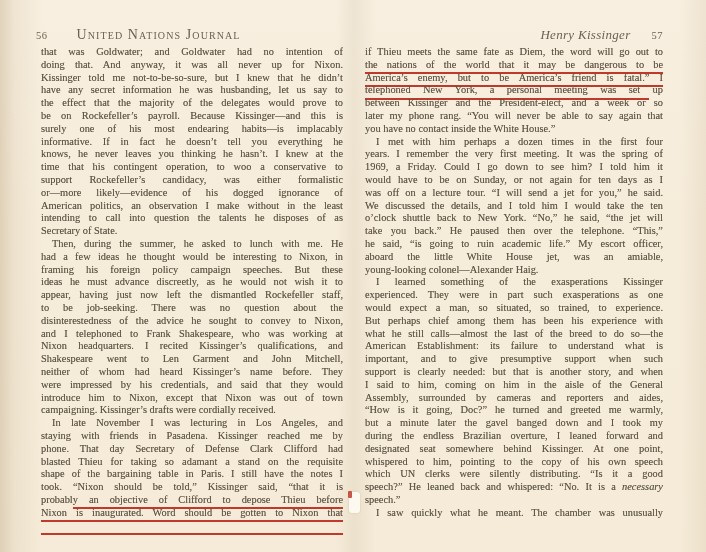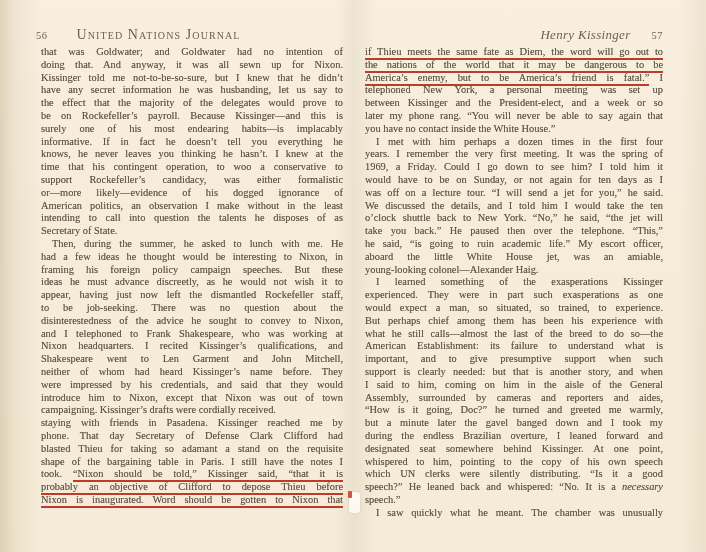--- a/index.html
+++ b/index.html
@@ -32,21 +32,21 @@
     height:12.8px; line-height:12.8px; font-size:10.4px;
     color:var(--ink,#5c5344);
     text-align:justify; text-align-last:justify;
     text-shadow:0 0 0.6px rgba(92,83,68,0.55);
     white-space:normal;
   }
   .line.pend{ text-align-last:left; }
   .line.ind{ text-indent:11px; }
   .rl{
     border-bottom:2.2px solid var(--red,#bf3a2b);
-    padding-bottom:1px;
+    padding-bottom:15px;
   }
   .it{ font-style:italic; }
   .gutter-notch{
     position:absolute; left:349px; top:492px; width:11px; height:21px;
     background:#fdf9f1; border-radius:3px;
     box-shadow:0 0 2px rgba(160,140,100,0.35);
   }
   .red-fleck{
     position:absolute; left:348px; top:491px; width:4px; height:7px;
     background:var(--red,#bf3a2b); opacity:0.85; border-radius:1px;
@@ -62,21 +62,21 @@
     <span class="runhead-caps">United Nations Journal</span>
   </div>
 
   <div class="header header-right">
     <span class="runhead-ital">Henry Kissinger</span>
     <span class="pagenum">57</span>
   </div>
 
   <div class="body body-left" id="left-body">
       <div class="line"><span>that was Goldwater; and Goldwater had no intention of</span></div>
-      <div class="line"><span>doing that. And anyway, it was all sewn up for Nixon.</span></div>
+      <div class="line"><span>doing that. And anyway, it was all never up for Nixon.</span></div>
       <div class="line"><span>Kissinger told me not-to-be-so-sure, but I knew that he didn’t</span></div>
       <div class="line"><span>have any secret information he was husbanding, let us say to</span></div>
       <div class="line"><span>the effect that the majority of the delegates would prove to</span></div>
       <div class="line"><span>be on Rockefeller’s payroll. Because Kissinger—and this is</span></div>
       <div class="line"><span>surely one of his most endearing habits—is implacably</span></div>
       <div class="line"><span>informative. If in fact he doesn’t tell you everything he</span></div>
       <div class="line"><span>knows, he never leaves you thinking he hasn’t. I knew at the</span></div>
       <div class="line"><span>time that his contingent operation, to woo a conservative to</span></div>
       <div class="line"><span>support Rockefeller’s candidacy, was either formalistic</span></div>
       <div class="line"><span>or—more likely—evidence of his dogged ignorance of</span></div>
@@ -90,20 +90,21 @@
       <div class="line"><span>appear, having just now left the dismantled Rockefeller staff,</span></div>
       <div class="line"><span>to be job-seeking. There was no question about the</span></div>
       <div class="line"><span>disinterestedness of the advice he sought to convey to Nixon,</span></div>
       <div class="line"><span>and I telephoned to Frank Shakespeare, who was working at</span></div>
       <div class="line"><span>Nixon headquarters. I recited Kissinger’s qualifications, and</span></div>
       <div class="line"><span>Shakespeare went to Len Garment and John Mitchell,</span></div>
       <div class="line"><span>neither of whom had heard Kissinger’s name before. They</span></div>
       <div class="line"><span>were impressed by his credentials, and said that they would</span></div>
       <div class="line"><span>introduce him to Nixon, except that Nixon was out of town</span></div>
       <div class="line pend"><span>campaigning. Kissinger’s drafts were cordially received.</span></div>
+      <div class="line ind"><span>In late November I was lecturing in Los Angeles, and</span></div>
       <div class="line"><span>staying with friends in Pasadena. Kissinger reached me by</span></div>
       <div class="line"><span>phone. That day Secretary of Defense Clark Clifford had</span></div>
       <div class="line"><span>blasted Thieu for taking so adamant a stand on the requisite</span></div>
       <div class="line"><span>shape of the bargaining table in Paris. I still have the notes I</span></div>
       <div class="line"><span>took. </span><span class="rl">“Nixon should be told,” Kissinger said, “that it is</span></div>
       <div class="line"><span class="rl">probably an objective of Clifford to depose Thieu before</span></div>
       <div class="line"><span class="rl">Nixon is inaugurated. Word should be gotten to Nixon that</span></div>
     </div>
   <div class="body body-right" id="right-body">
       <div class="line"><span class="rl">if Thieu meets the same fate as Diem, the word will go out to</span></div>

